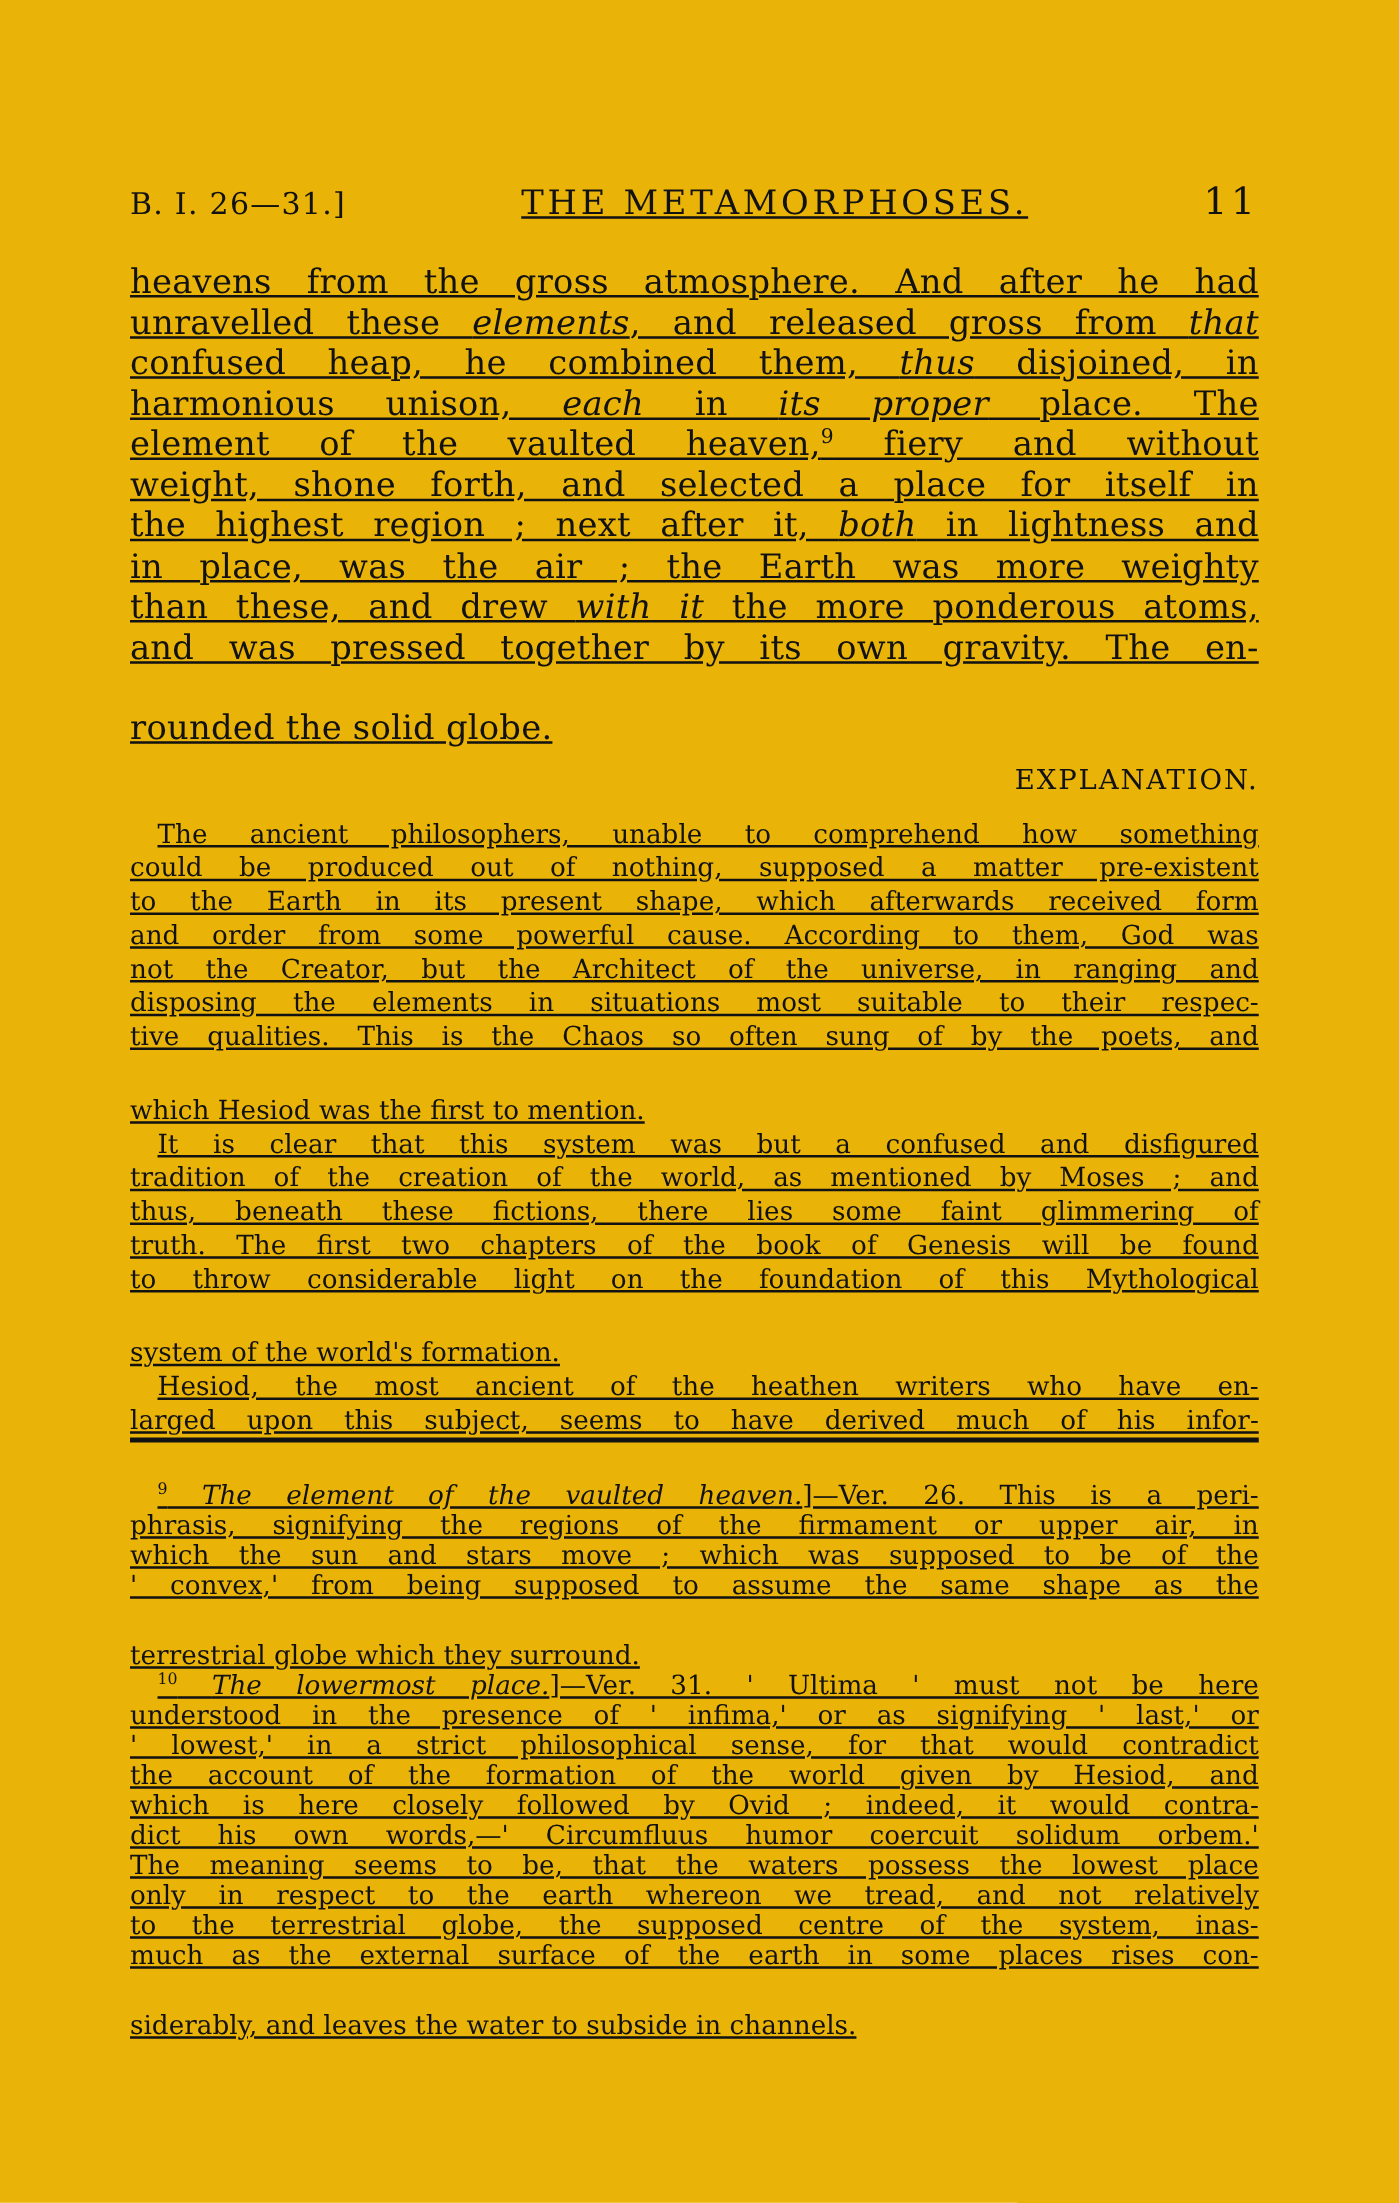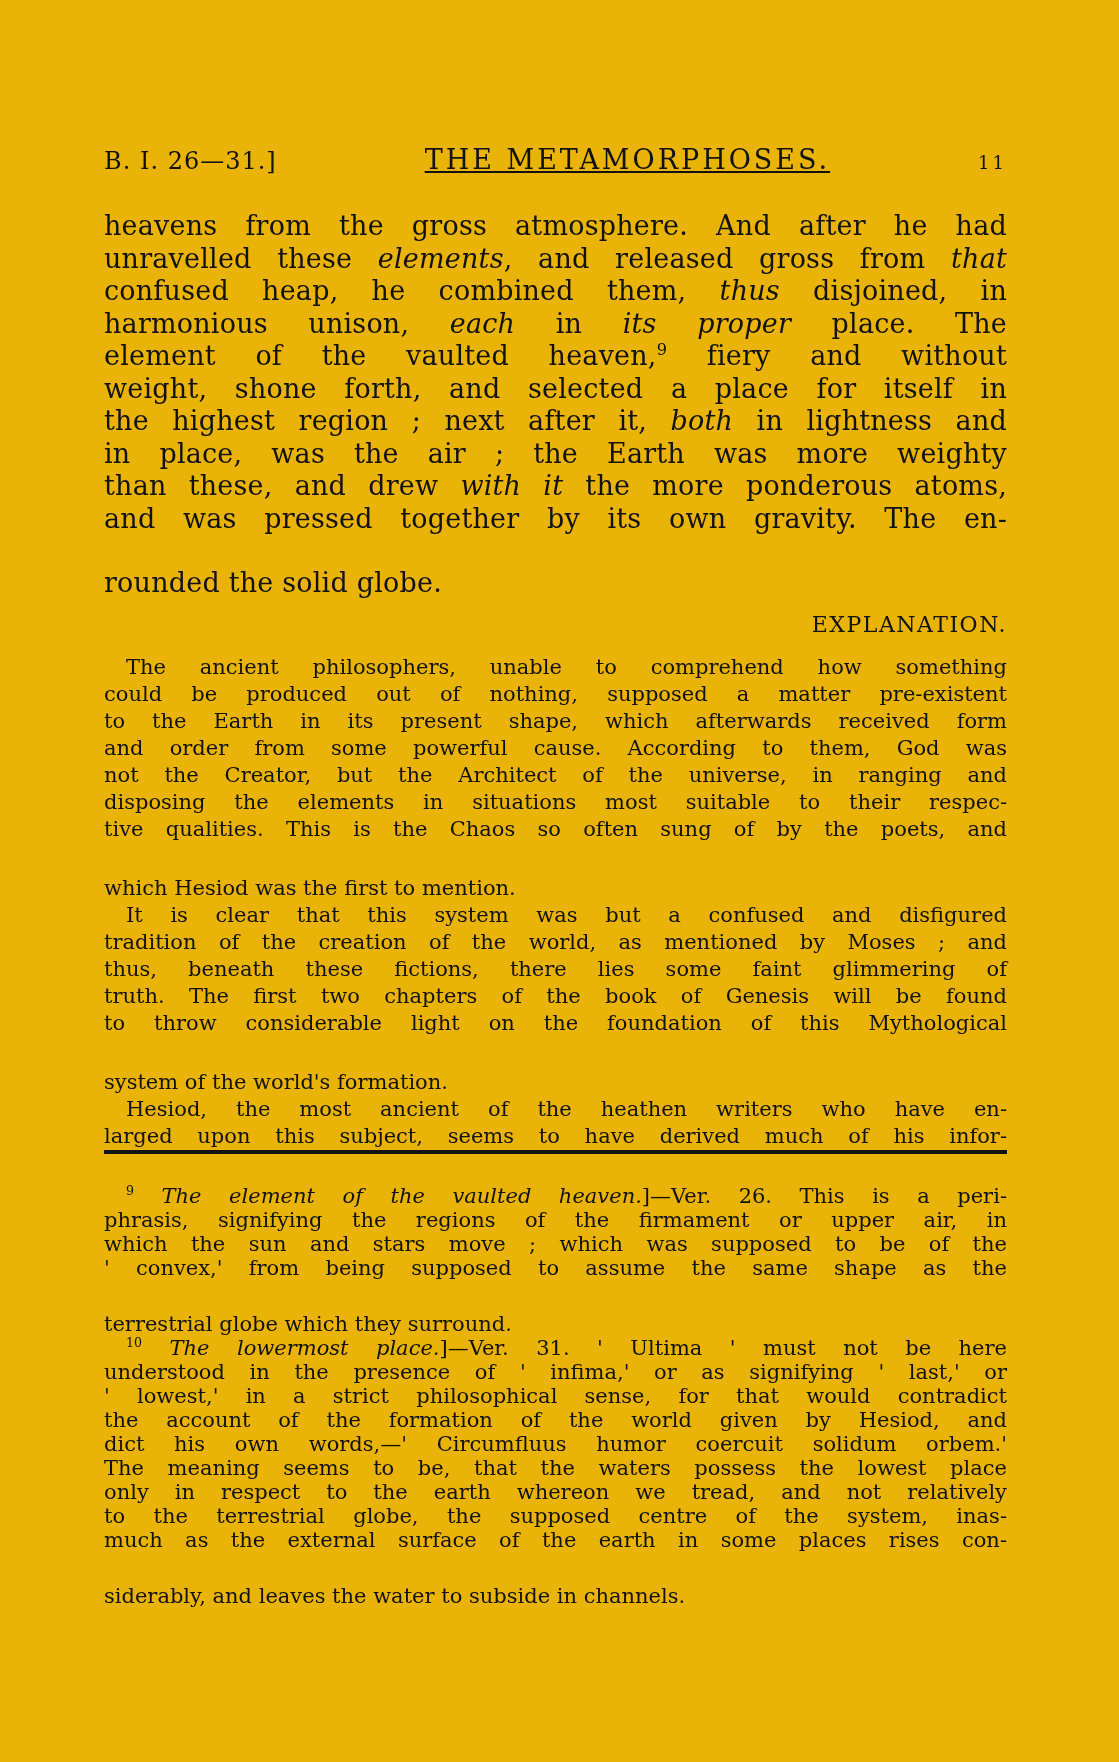--- a/index.html
+++ b/index.html
@@ -16,21 +16,21 @@
     width: 1119px; height: 1762px;
     background: #eab308;
     overflow: hidden;
   }
   .page-header {
     position: absolute; left: 104px; top: 144px; width: 903px;
     display: flex; justify-content: space-between; align-items: baseline;
   }
   .header-ref   { font-size: 24px; letter-spacing: 1px; }
   .header-title { font-size: 27px; letter-spacing: 3px; text-decoration: underline; }
-  .header-page  { font-size: 18px; letter-spacing: 3px; }
+  .header-page  { font-size: 30px; letter-spacing: 3px; }
 
   .main-passage {
     position: absolute; left: 104px; top: 210px; width: 903px;
     font-size: 27px; line-height: 32.5px; letter-spacing: 0.2px;
   }
   .explanation-heading {
     position: absolute; left: 104px; top: 612px; width: 903px;
     margin: 0; text-align: right;
     font-size: 22px; font-weight: normal; letter-spacing: 1.5px;
   }
@@ -39,21 +39,21 @@
     font-size: 21px; line-height: 27px;
   }
   .footnote-rule {
     position: absolute; left: 104px; top: 1150px; width: 903px;
     height: 4px; background: #121212; border: none; margin: 0; padding: 0;
   }
   .footnotes {
     position: absolute; left: 104px; top: 1184px; width: 903px;
     font-size: 21px; line-height: 24px;
   }
-  .para { margin: 0; }
+  .para { margin: 0; text-decoration: underline; }
   .tline { text-align: justify; text-align-last: justify; }
   .tline-end { text-align-last: left; margin-top: 32px; }
   .tline-indent { text-indent: 22px; }
   sup { font-size: 0.6em; line-height: 0; }
   em { font-style: italic; }
 </style>
 </head>
 <body>
 
 <div class="page">
@@ -115,20 +115,21 @@
         <div class="tline"><span>phrasis, signifying the regions of the firmament or upper air, in</span></div>
         <div class="tline"><span>which the sun and stars move ; which was supposed to be of the</span></div>
         <div class="tline"><span>' convex,' from being supposed to assume the same shape as the</span></div>
         <div class="tline tline-end"><span>terrestrial globe which they surround.</span></div>
       </div>
       <div class="para">
         <div class="tline tline-indent"><sup>10</sup><span> </span><em>The lowermost place.</em><span>]—Ver. 31.  ' Ultima ' must not be here</span></div>
         <div class="tline"><span>understood in the presence of ' infima,'  or as signifying ' last,' or</span></div>
         <div class="tline"><span>' lowest,' in a strict philosophical sense, for that would contradict</span></div>
         <div class="tline"><span>the account of the formation of the world given by Hesiod, and</span></div>
+        <div class="tline"><span>which is here closely followed by Ovid ; indeed, it would contra-</span></div>
         <div class="tline"><span>dict his own words,—' Circumfluus humor coercuit solidum orbem.'</span></div>
         <div class="tline"><span>The meaning seems to be, that the waters possess the lowest place</span></div>
         <div class="tline"><span>only in respect to the earth whereon we tread, and not relatively</span></div>
         <div class="tline"><span>to the terrestrial globe, the supposed centre of the system, inas-</span></div>
         <div class="tline"><span>much as the external surface of the earth in some places rises con-</span></div>
         <div class="tline tline-end"><span>siderably, and leaves the water to subside in channels.</span></div>
       </div>
     </section>
 
 </div>

